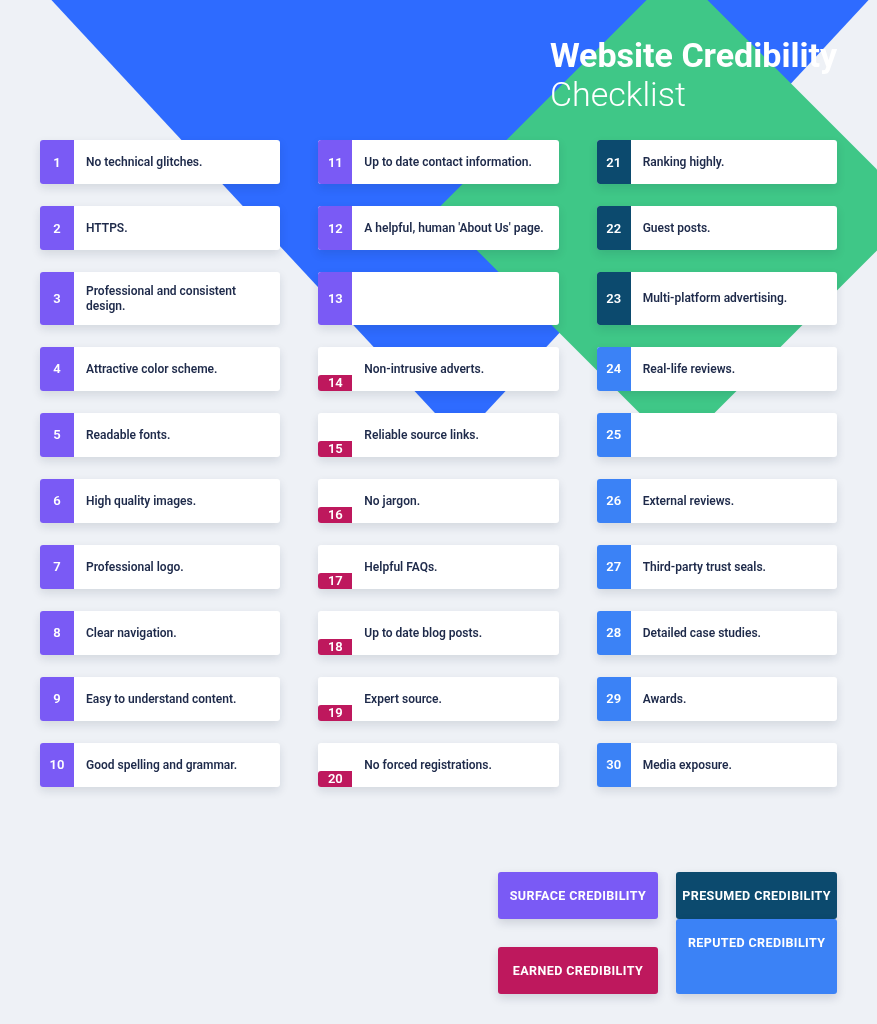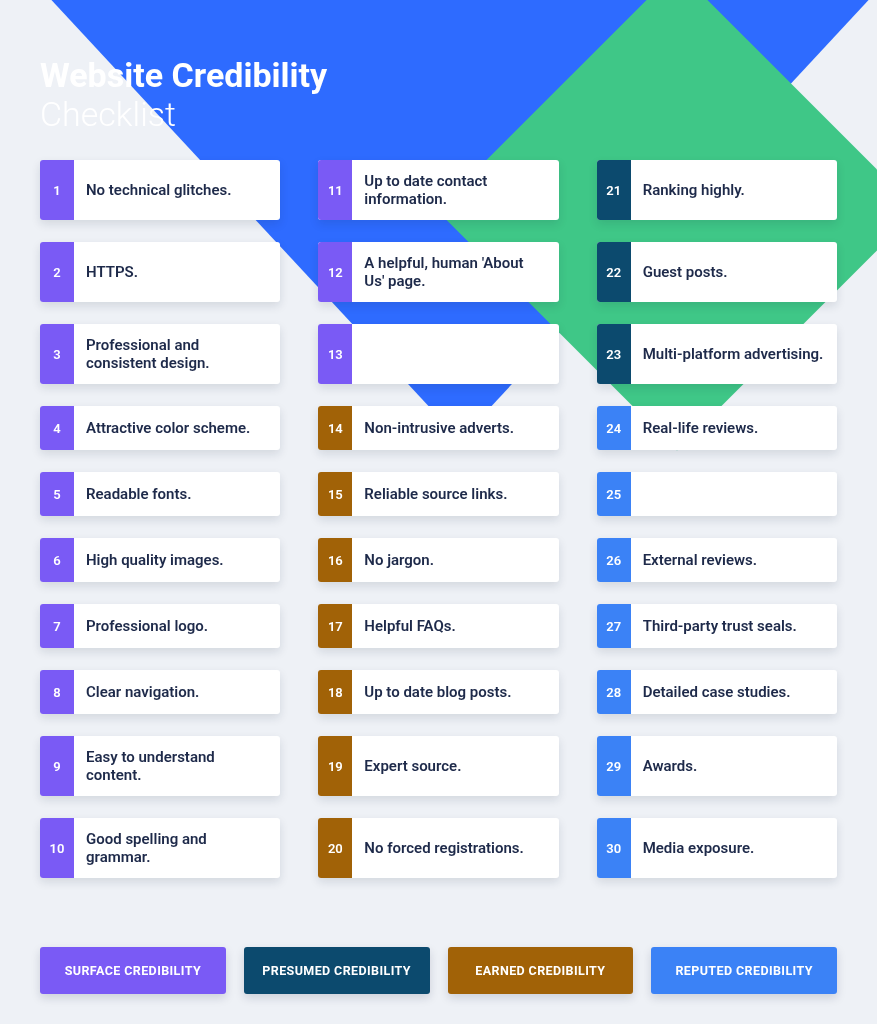--- a/index.html
+++ b/index.html
@@ -32,25 +32,26 @@
     top: 40px;
     right: 30px;
     width: 340px; height: 340px;
     background: #3fc787;
     transform: rotate(45deg);
   }
 
   .page {
     position: relative;
     z-index: 1;
-    padding: 56px 40px 30px 40px;
+    padding: 36px 40px 30px 40px;
     width: 100%;
     height: 100%;
     display: flex;
     flex-direction: column;
+    align-items: flex-end;
   }
 
   h1.title {
     color: #fff;
     font-size: 34px;
     line-height: 1.15;
     font-weight: 300;
     margin-bottom: 26px;
   }
   h1.title .bold { font-weight: 700; }
@@ -80,37 +81,37 @@
     justify-content: center;
     color: #fff;
     font-weight: 600;
     font-size: 13px;
     border-top-left-radius: 3px;
     border-bottom-left-radius: 3px;
   }
   .item .label {
     flex: 1 1 auto;
     padding: 12px 12px;
-    font-size: 15px;
+    font-size: 12px;
     font-weight: 600;
     color: #1e2a4a;
     display: flex;
     align-items: center;
     line-height: 1.2;
   }
 
   .c-purple  { background: #7a5af5; }
-  .c-green   { background: #a16207; }
+  .c-green   { background: #be185d; margin-top: 28px; }
   .c-cyan    { background: #0c4a6e; }
   .c-blue    { background: #3b82f6; }
 
   .legend {
     margin-top: 28px;
     display: grid;
-    grid-template-columns: repeat(4, 1fr);
+    grid-template-columns: repeat(2, 1fr);
     column-gap: 18px;
   }
   .legend .pill {
     text-align: center;
     padding: 16px 6px;
     color: #fff;
     font-weight: 700;
     font-size: 12.5px;
     letter-spacing: 0.4px;
     border-radius: 3px;

